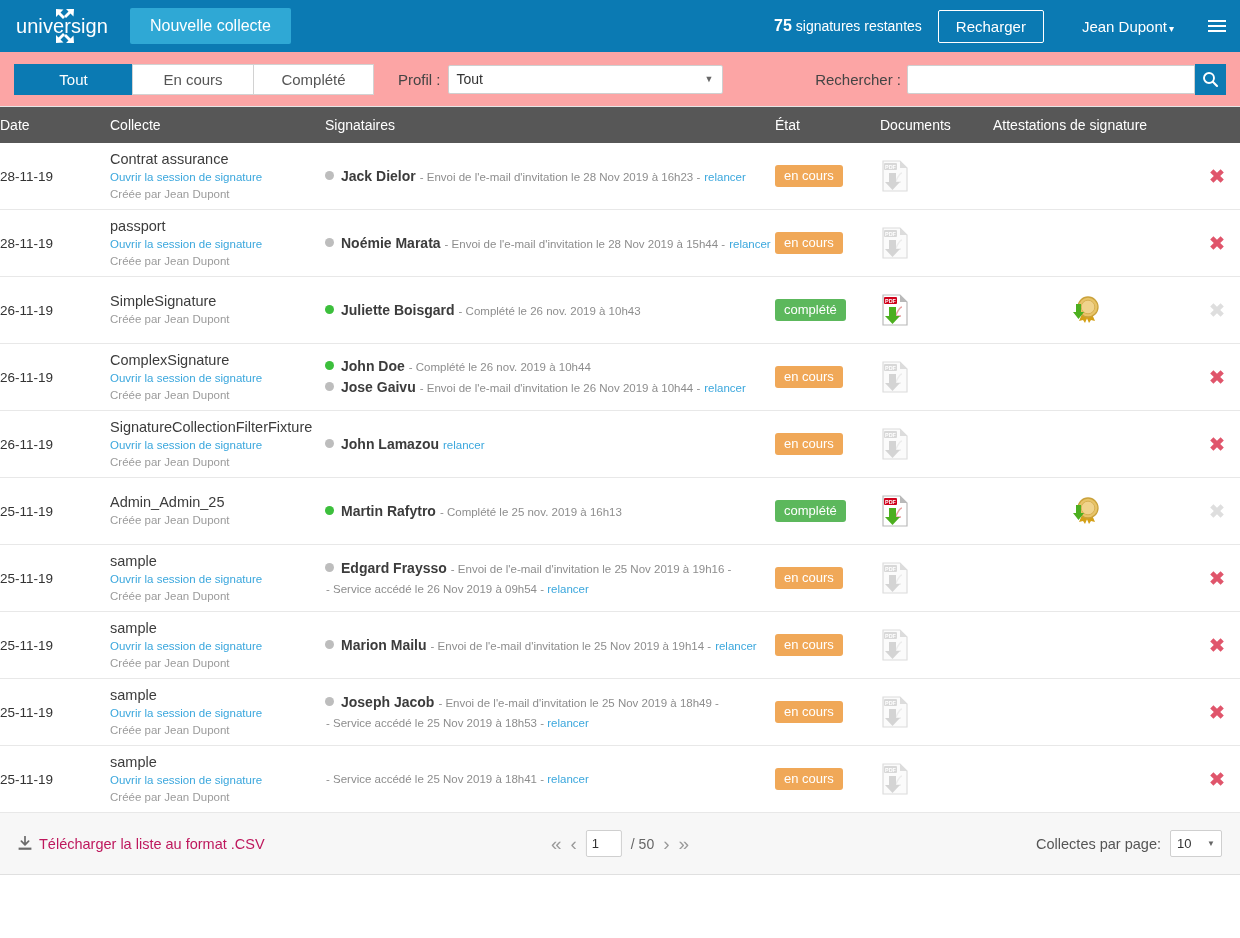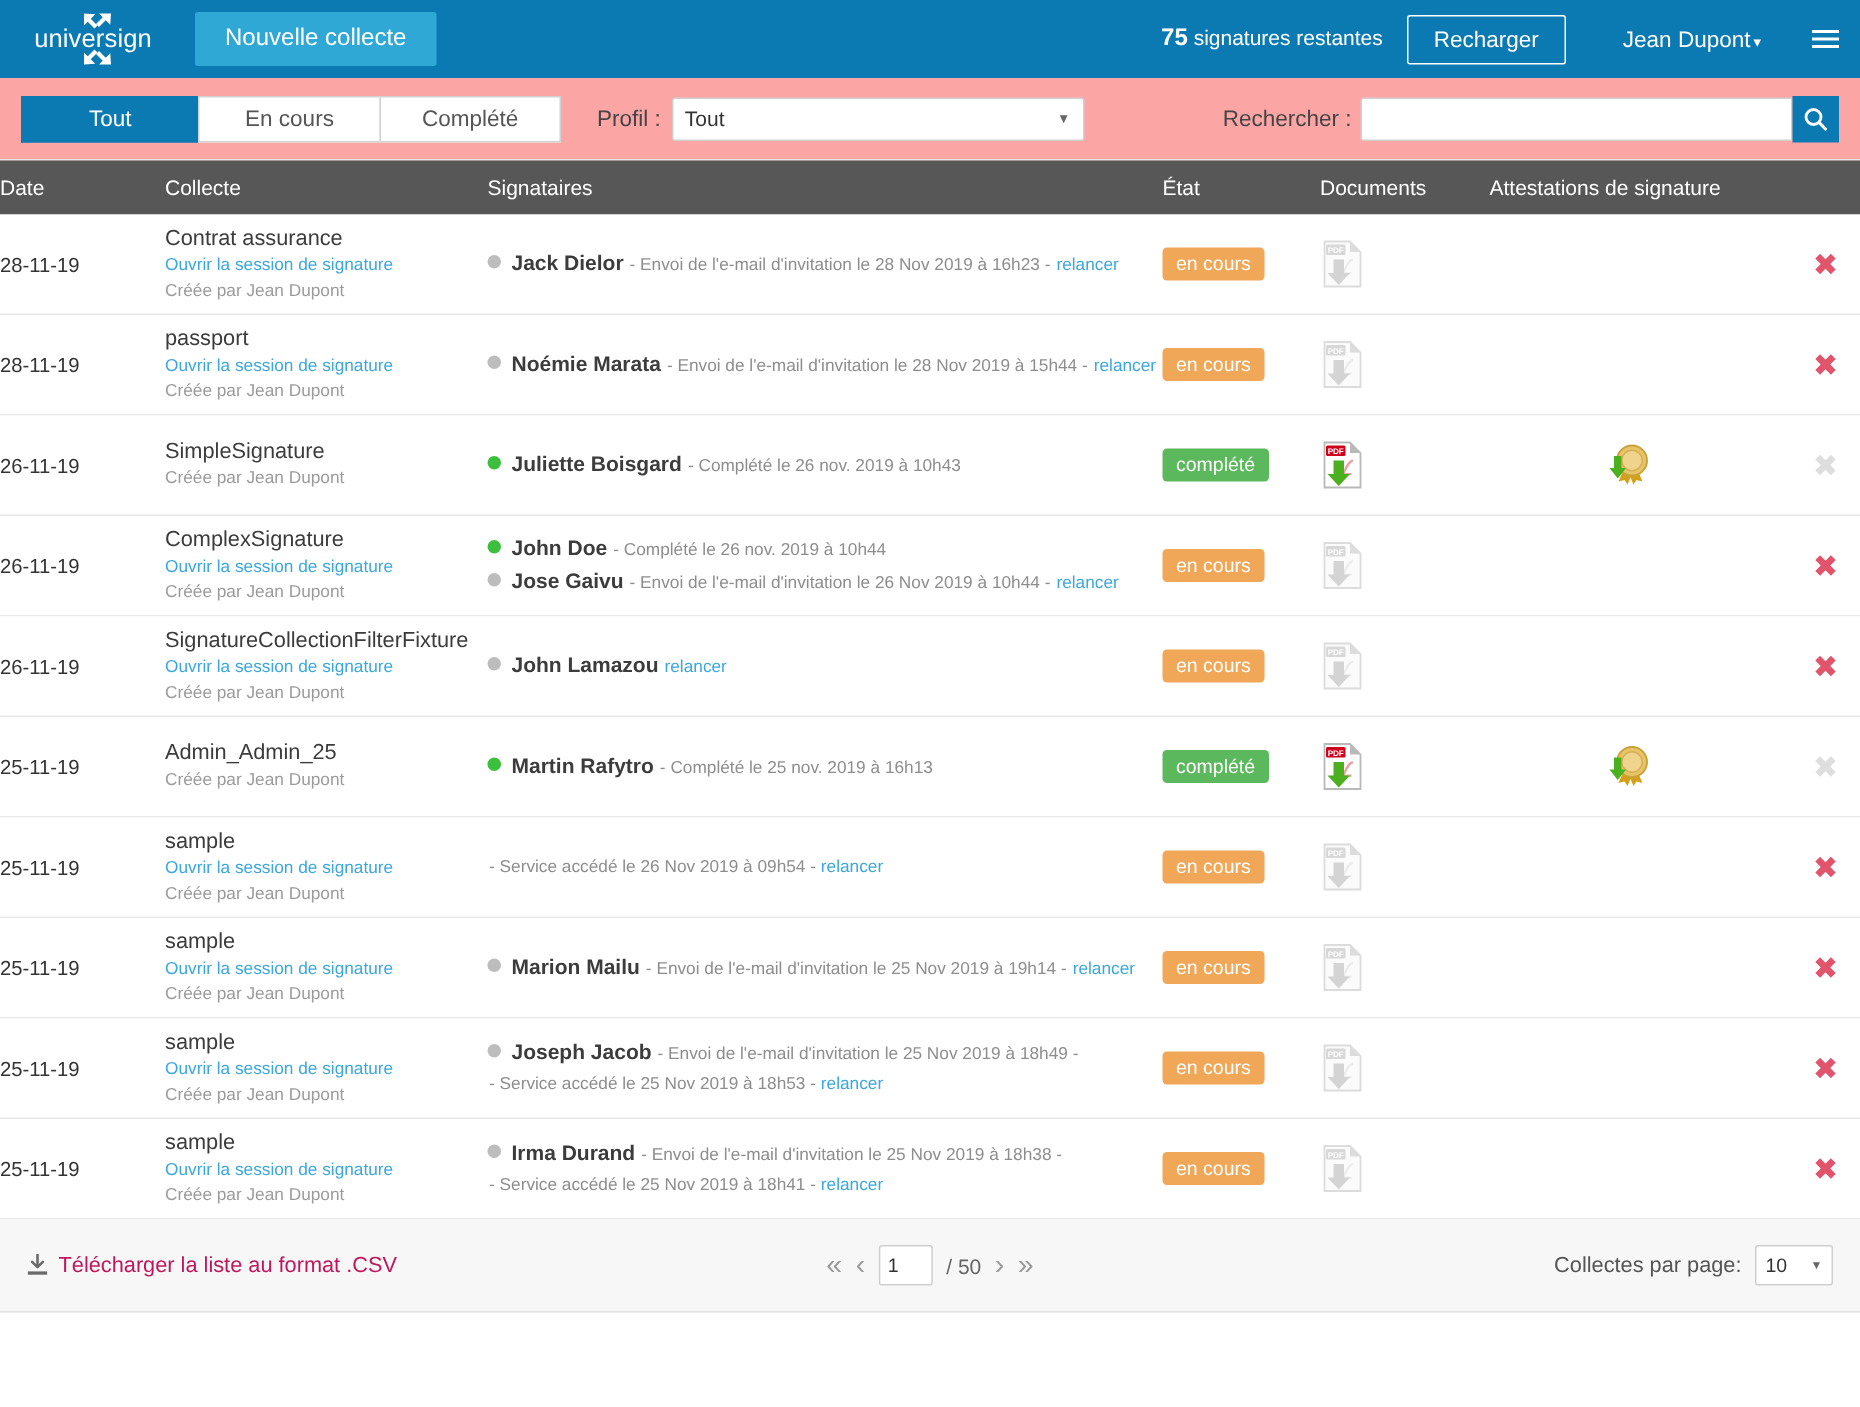--- a/index.html
+++ b/index.html
@@ -16,21 +16,21 @@
     background: #0b7ab3;
     display: flex; align-items: center;
     position: relative;
   }
   .logo-wrap {
     width: 100px; margin-left: 12px;
     display: flex; align-items: center; justify-content: center;
     position: relative; height: 42px;
   }
   .logo-text {
-    color: #ffffff; font-size: 17px; letter-spacing: .1px;
+    color: #ffffff; font-size: 20px; letter-spacing: .1px;
     font-family: "Liberation Sans", sans-serif;
     position: relative; z-index: 2;
   }
   .logo-arrows { position: absolute; inset: 0; z-index: 1; }
 
   .btn-new {
     margin-left: 18px;
     background: #2fa8d5;
     color: #ffffff;
     font-size: 16px;
@@ -480,20 +480,25 @@
       </div>
     </div>
     <div class="row">
       <div class="col-date">25-11-19</div>
       <div class="col-coll">
         <div class="coll-name">sample</div>
         <div class="coll-link">Ouvrir la session de signature</div>
         <div class="coll-by">Créée par Jean Dupont</div>
       </div>
       <div class="col-sign">
+        <div class="signer-line">
+          <span class="dot grey"></span>
+          <span class="signer-name">Edgard Fraysso</span>
+          <span class="signer-meta">- Envoi de l'e-mail d'invitation le 25 Nov 2019 à 19h16 -</span>
+        </div>
         <div class="signer-sub">- Service accédé le 26 Nov 2019 à 09h54 - <span class="relancer">relancer</span></div>
       </div>
       <div class="col-etat"><span class="badge encours">en cours</span></div>
       <div class="col-docs icon-cell">
         <svg width="30" height="34" viewBox="0 0 30 34">
           <path d="M3 2 h17 l7 7 v23 h-24 z" fill="#fbfbfb" stroke="#dcdcdc" stroke-width="1.2"></path>
           <path d="M20 2 l7 7 h-7 z" fill="#dcdcdc"></path>
           <path d="M22 14 c-3 0 -5 6 -7 10 c-2 3 -4 4 -4 2 c0 -2 5 -3 10 -3" fill="none" stroke="#ececec" stroke-width="1.5"></path>
           <rect x="4" y="4" width="13" height="7" rx="1" fill="#d8d8d8"></rect>
           <text x="10.5" y="9.8" font-size="5.4" fill="#ffffff" text-anchor="middle" font-family="Liberation Sans, sans-serif" font-weight="bold">PDF</text>
@@ -574,25 +579,20 @@
       </div>
     </div>
     <div class="row">
       <div class="col-date">25-11-19</div>
       <div class="col-coll">
         <div class="coll-name">sample</div>
         <div class="coll-link">Ouvrir la session de signature</div>
         <div class="coll-by">Créée par Jean Dupont</div>
       </div>
       <div class="col-sign">
-        <div class="signer-line">
-          <span class="dot grey"></span>
-          <span class="signer-name">Irma Durand</span>
-          <span class="signer-meta">- Envoi de l'e-mail d'invitation le 25 Nov 2019 à 18h38 -</span>
-        </div>
         <div class="signer-sub">- Service accédé le 25 Nov 2019 à 18h41 - <span class="relancer">relancer</span></div>
       </div>
       <div class="col-etat"><span class="badge encours">en cours</span></div>
       <div class="col-docs icon-cell">
         <svg width="30" height="34" viewBox="0 0 30 34">
           <path d="M3 2 h17 l7 7 v23 h-24 z" fill="#fbfbfb" stroke="#dcdcdc" stroke-width="1.2"></path>
           <path d="M20 2 l7 7 h-7 z" fill="#dcdcdc"></path>
           <path d="M22 14 c-3 0 -5 6 -7 10 c-2 3 -4 4 -4 2 c0 -2 5 -3 10 -3" fill="none" stroke="#ececec" stroke-width="1.5"></path>
           <rect x="4" y="4" width="13" height="7" rx="1" fill="#d8d8d8"></rect>
           <text x="10.5" y="9.8" font-size="5.4" fill="#ffffff" text-anchor="middle" font-family="Liberation Sans, sans-serif" font-weight="bold">PDF</text>

